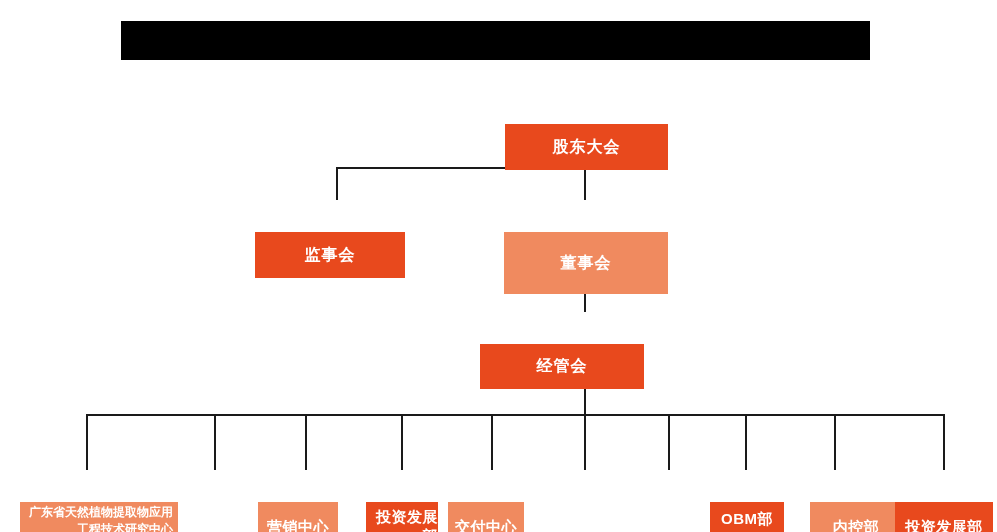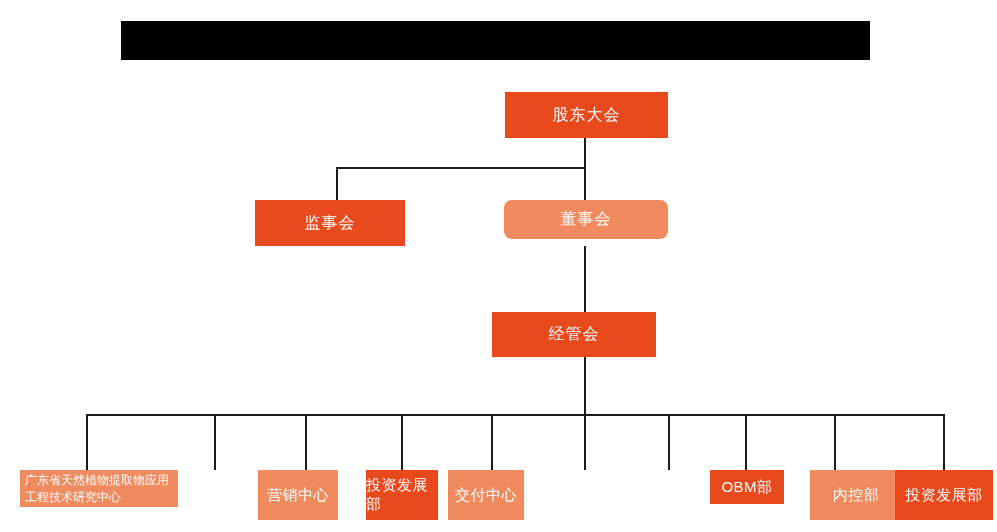--- a/index.html
+++ b/index.html
@@ -22,25 +22,26 @@
     width: 749px;
     height: 39px;
     background: var(--redaction, #000000);
   }
   .node {
     position: absolute;
     box-sizing: border-box;
     display: flex;
     align-items: center;
     justify-content: center;
-    text-align: left;
+    text-align: right;
     color: var(--node-text, #ffffff);
-    font-weight: normal;
+    font-weight: bold;
     font-size: 16px;
     letter-spacing: 1px;
+    margin-top: 32px;
   }
   .node.primary { background: var(--node-primary, #E8491D); }
   .node.secondary { background: var(--node-secondary, #F08A5F); }
   .node.dept { font-size: 15px; letter-spacing: 0.5px; }
   .node.small {
     font-size: 12px;
     line-height: 1.4;
     letter-spacing: 0;
     padding: 2px 5px;
   }
@@ -71,23 +72,23 @@
   <div class="line v" style="left:491px; top:415px; height:55px;"></div>
   <div class="line v" style="left:584px; top:415px; height:55px;"></div>
   <div class="line v" style="left:668px; top:415px; height:55px;"></div>
   <div class="line v" style="left:745px; top:415px; height:55px;"></div>
   <div class="line v" style="left:834px; top:415px; height:55px;"></div>
   <div class="line v" style="left:943px; top:415px; height:55px;"></div>
 
   <div class="node primary" style="left:505px; top:92px; width:163px; height:46px;">股东大会</div>
 
   <div class="node primary" style="left:255px; top:200px; width:150px; height:46px;">监事会</div>
-  <div class="node secondary" style="left:504px; top:200px; width:164px; height:39px;border-radius:8px;">董事会</div>
+  <div class="node secondary" style="left:504px; top:200px; width:164px; height:62px;">董事会</div>
 
-  <div class="node primary" style="left:492px; top:312px; width:164px; height:45px;">经管会</div>
+  <div class="node primary" style="left:480px; top:312px; width:164px; height:45px;">经管会</div>
 
   <div class="node secondary dept small" style="left:20px; top:470px; width:158px; height:37px;">广东省天然植物提取物应用工程技术研究中心</div>
   <div class="node secondary dept" style="left:258px; top:470px; width:80px; height:50px;">营销中心</div>
   <div class="node primary dept" style="left:366px; top:470px; width:72px; height:50px;">投资发展部</div>
   <div class="node secondary dept" style="left:448px; top:470px; width:76px; height:50px;">交付中心</div>
   <div class="node primary dept" style="left:710px; top:470px; width:74px; height:34px;">OBM部</div>
   <div class="node secondary dept" style="left:810px; top:470px; width:92px; height:50px;">内控部</div>
   <div class="node primary dept" style="left:895px; top:470px; width:98px; height:50px;">投资发展部</div>
 
 </div>

